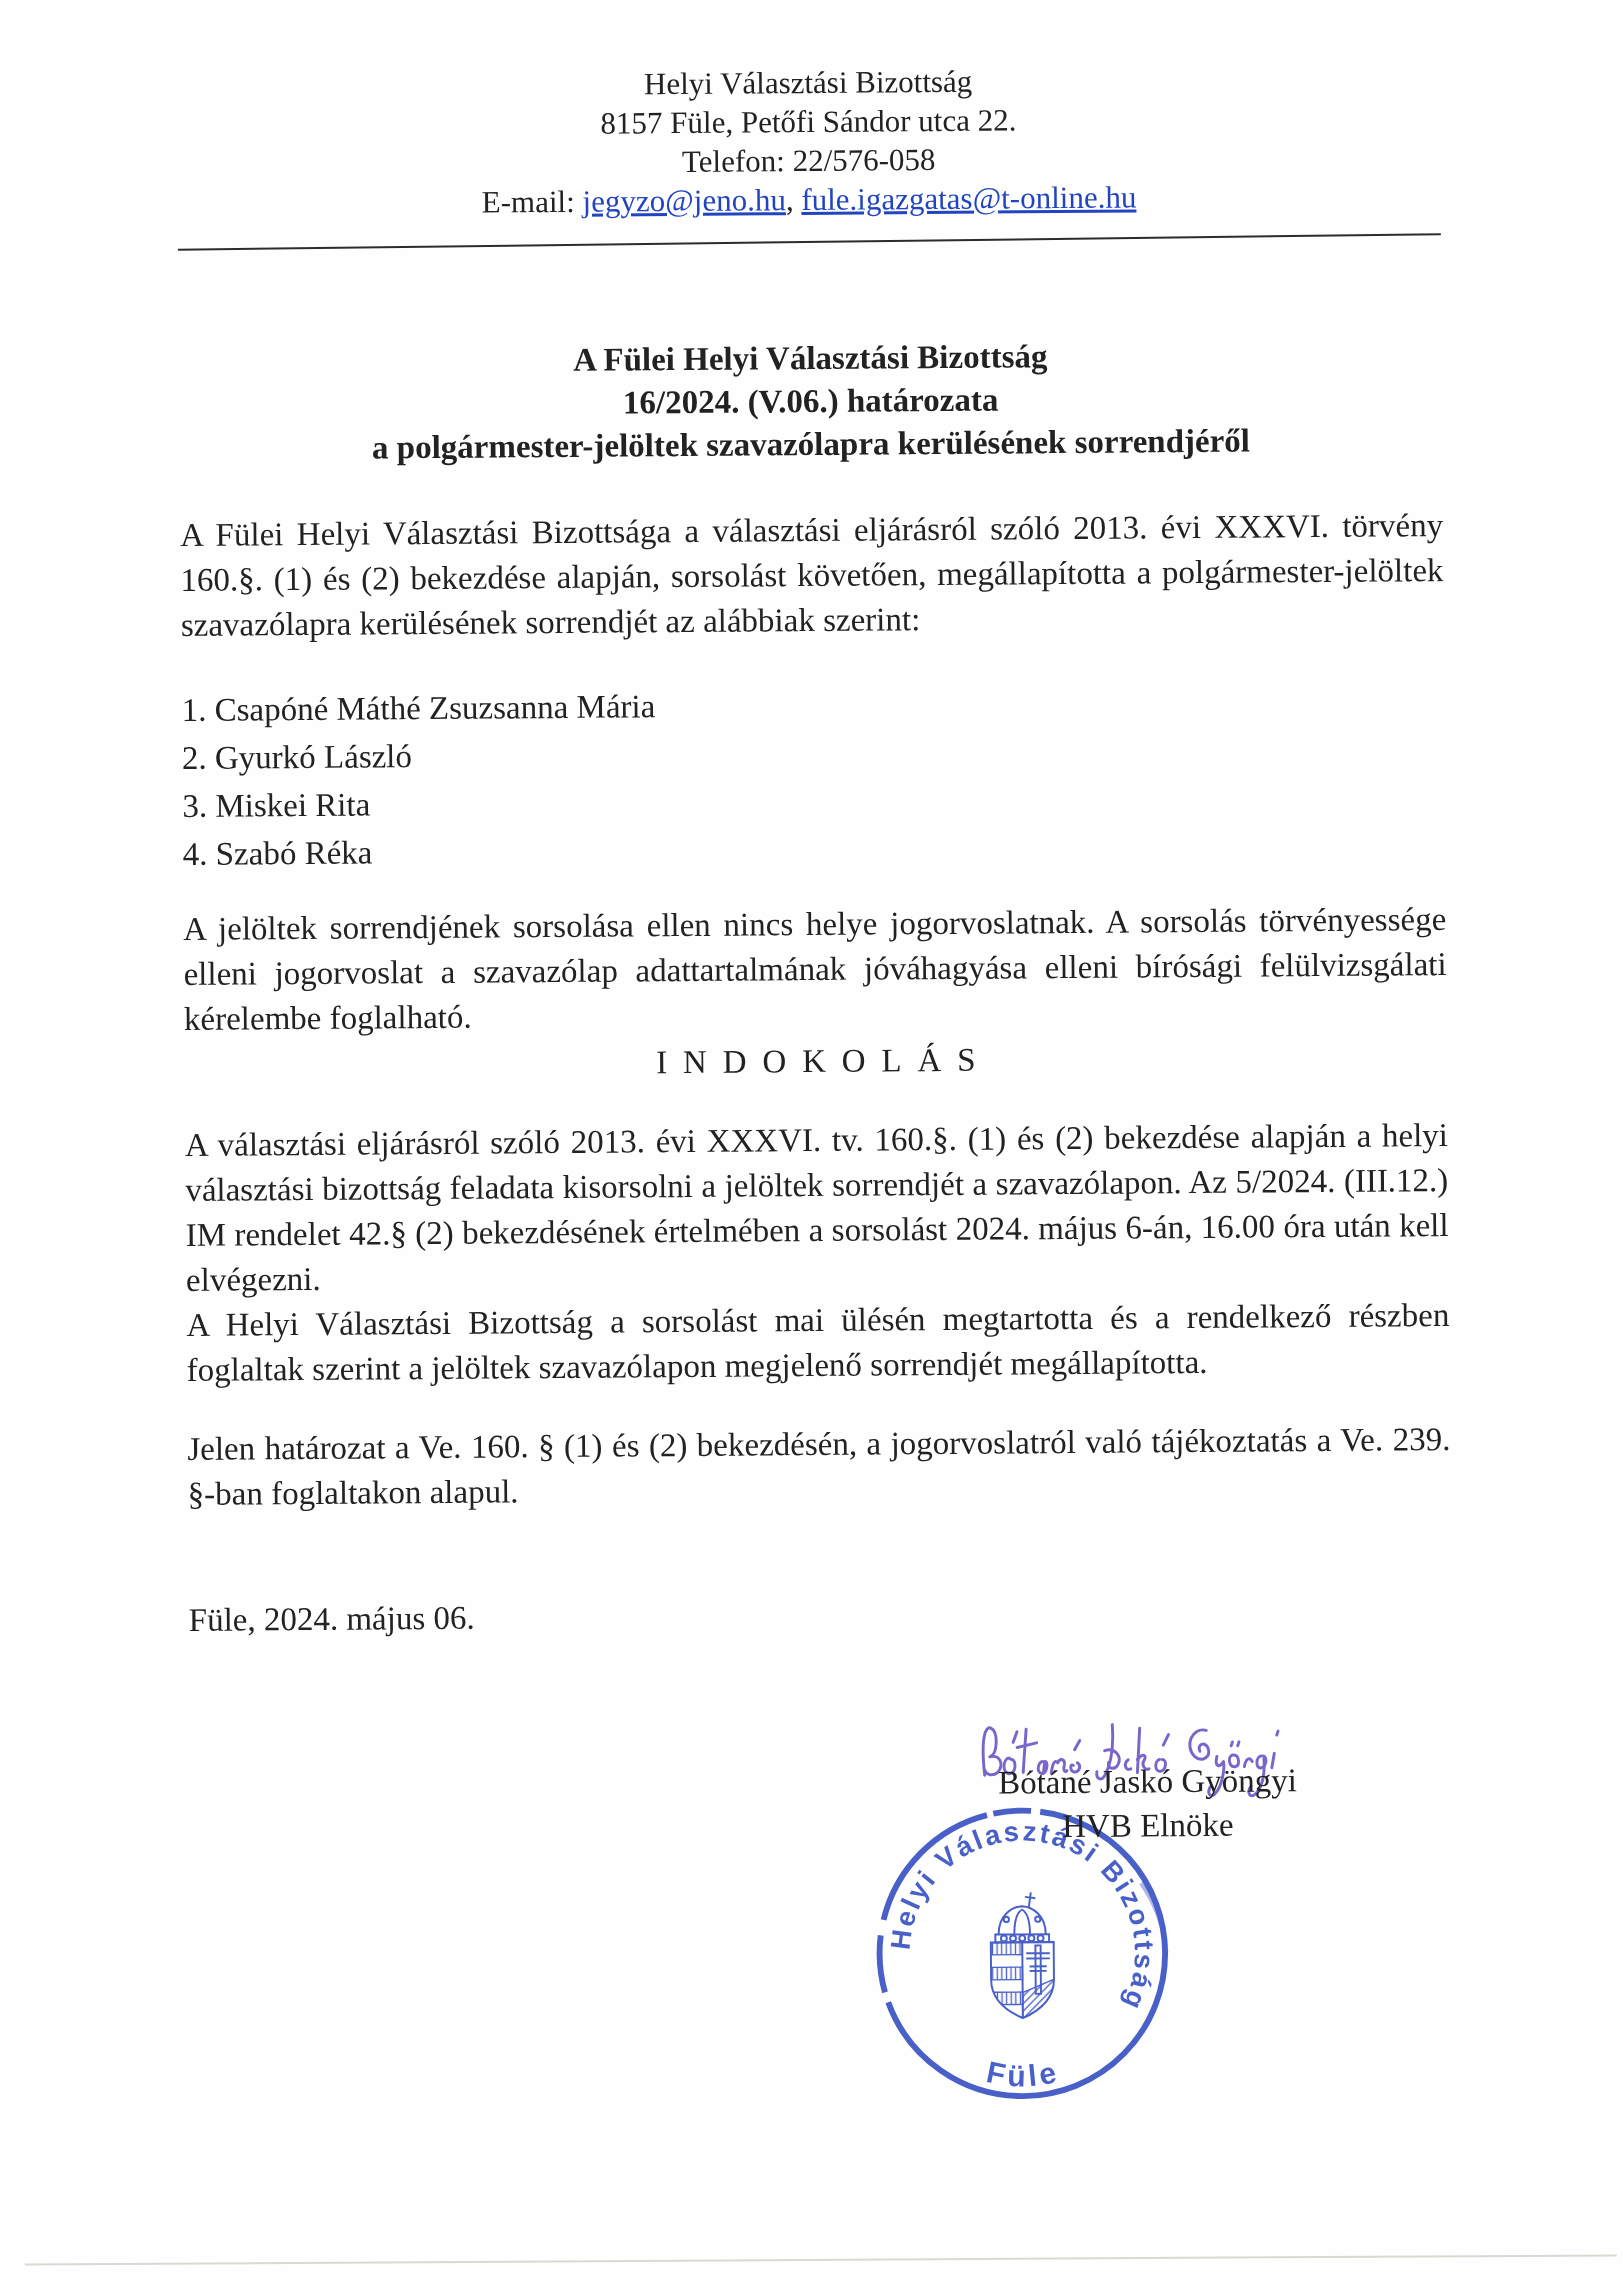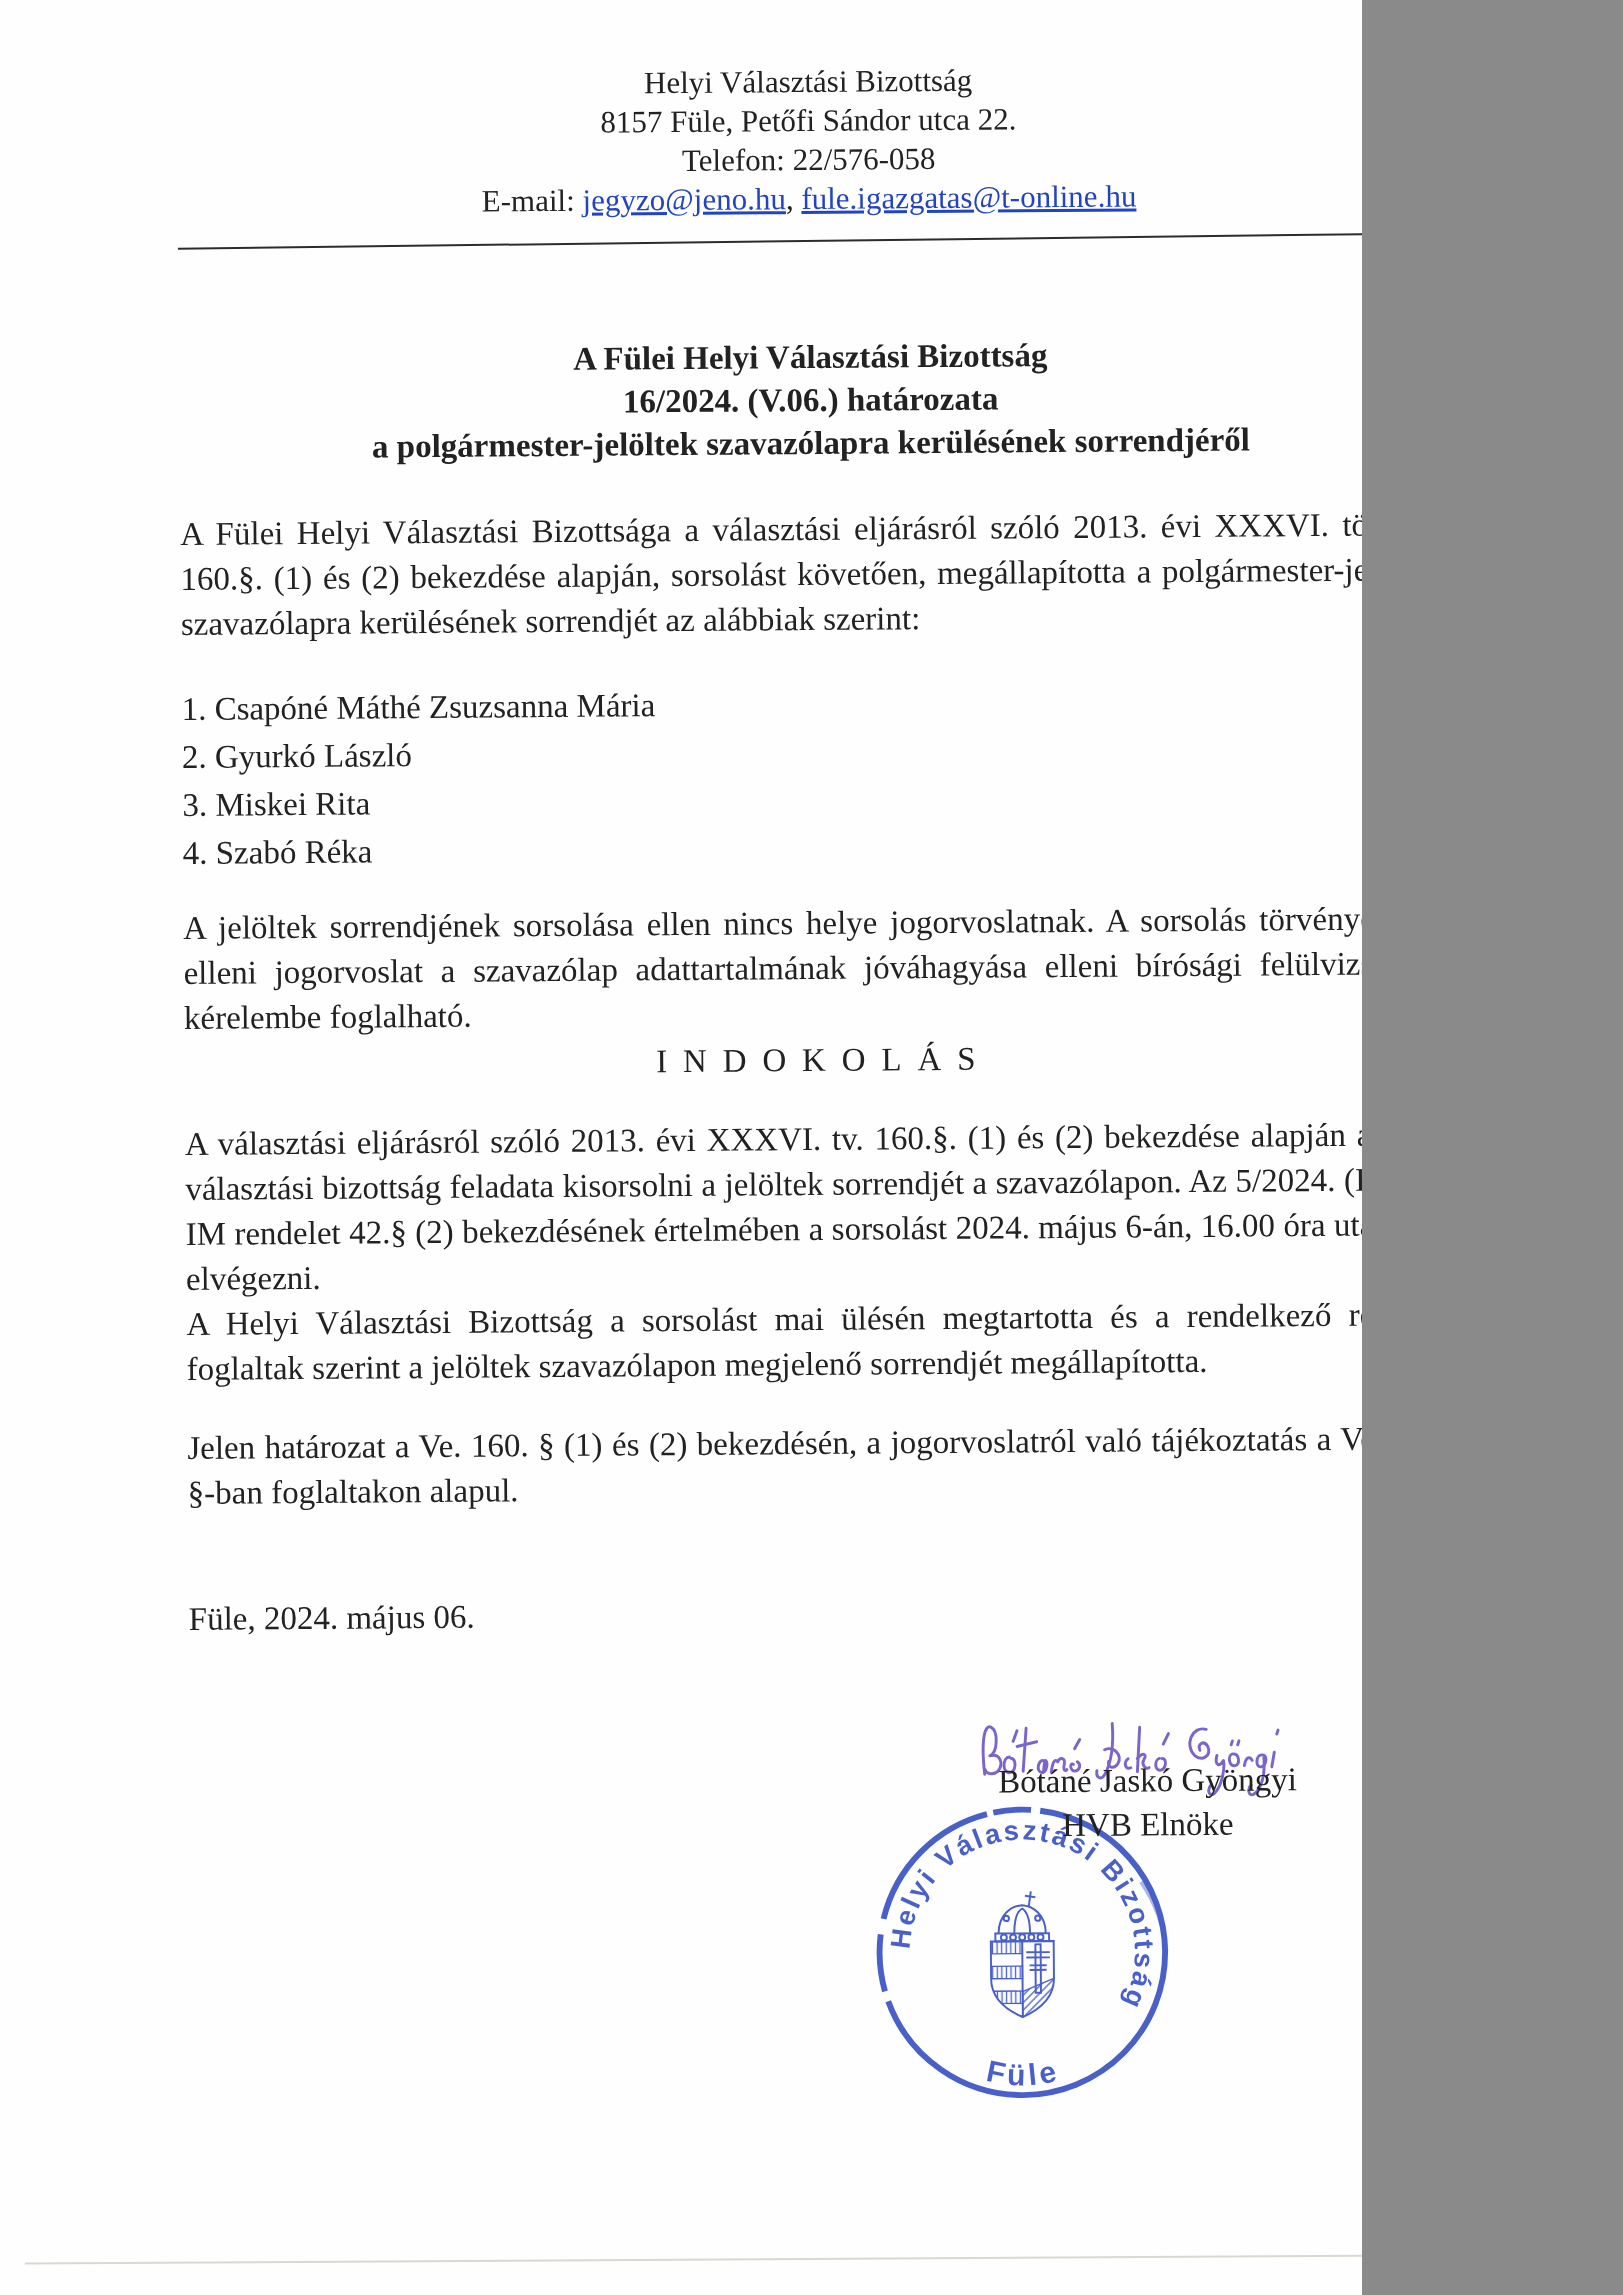--- a/index.html
+++ b/index.html
@@ -1,17 +1,17 @@
 <!DOCTYPE html>
 <html style="font-size:10.5px"><head>
 <meta charset="utf-8">
 <style>
   html,body { margin:0; padding:0; background:#8a8a8a; }
   .page {
-    position:relative; width:1362px; height:2295px;
+    position:relative; width:1623px; height:2295px;
     background:#fefefe; overflow:hidden;
     font-family:"Liberation Serif", serif; color:#222;
   }
   .tilt { position:absolute; inset:0; transform:rotate(-0.45deg); transform-origin:50% 50%; }
   .content { position:absolute; left:185px; top:0; width:1263px; }
 
   .letterhead { margin-top:63px; text-align:center; font-size:31px; line-height:39px; }
   .email-line a { text-decoration:underline; cursor:pointer; }
 
   .divider { margin-top:21.6px; border-top:2.6px solid #2c2c2c; transform:rotate(-0.25deg); }

